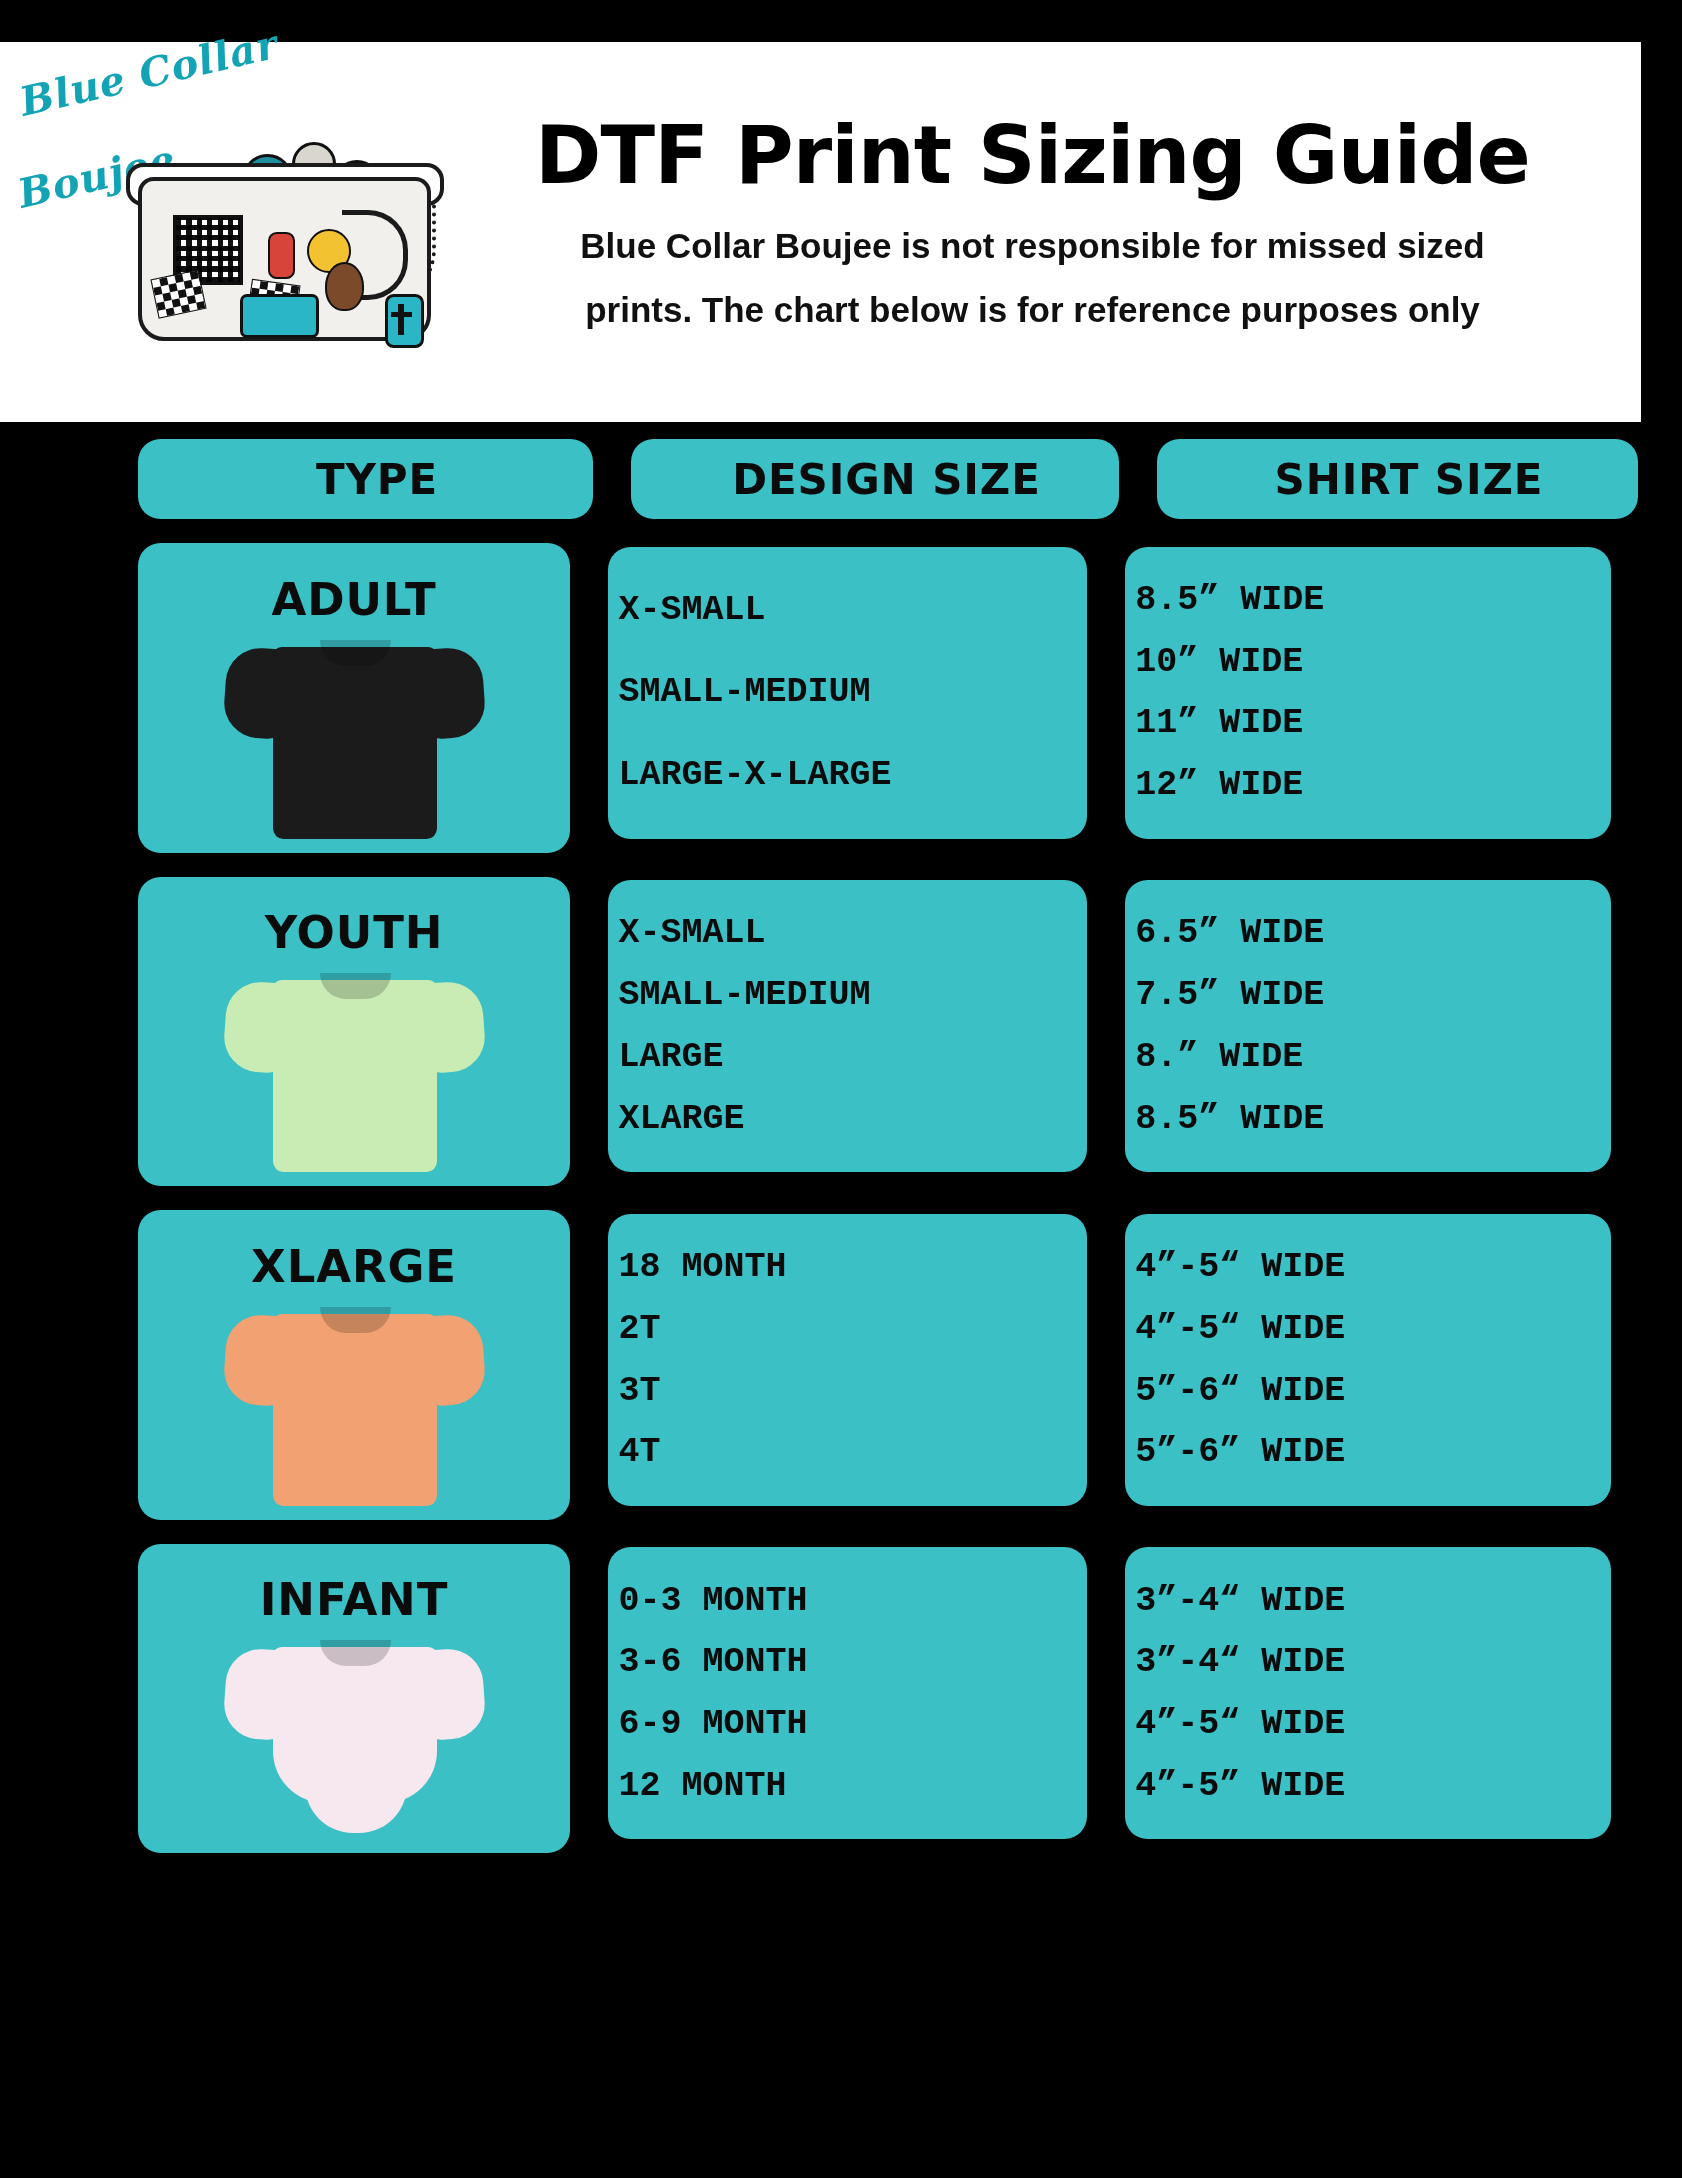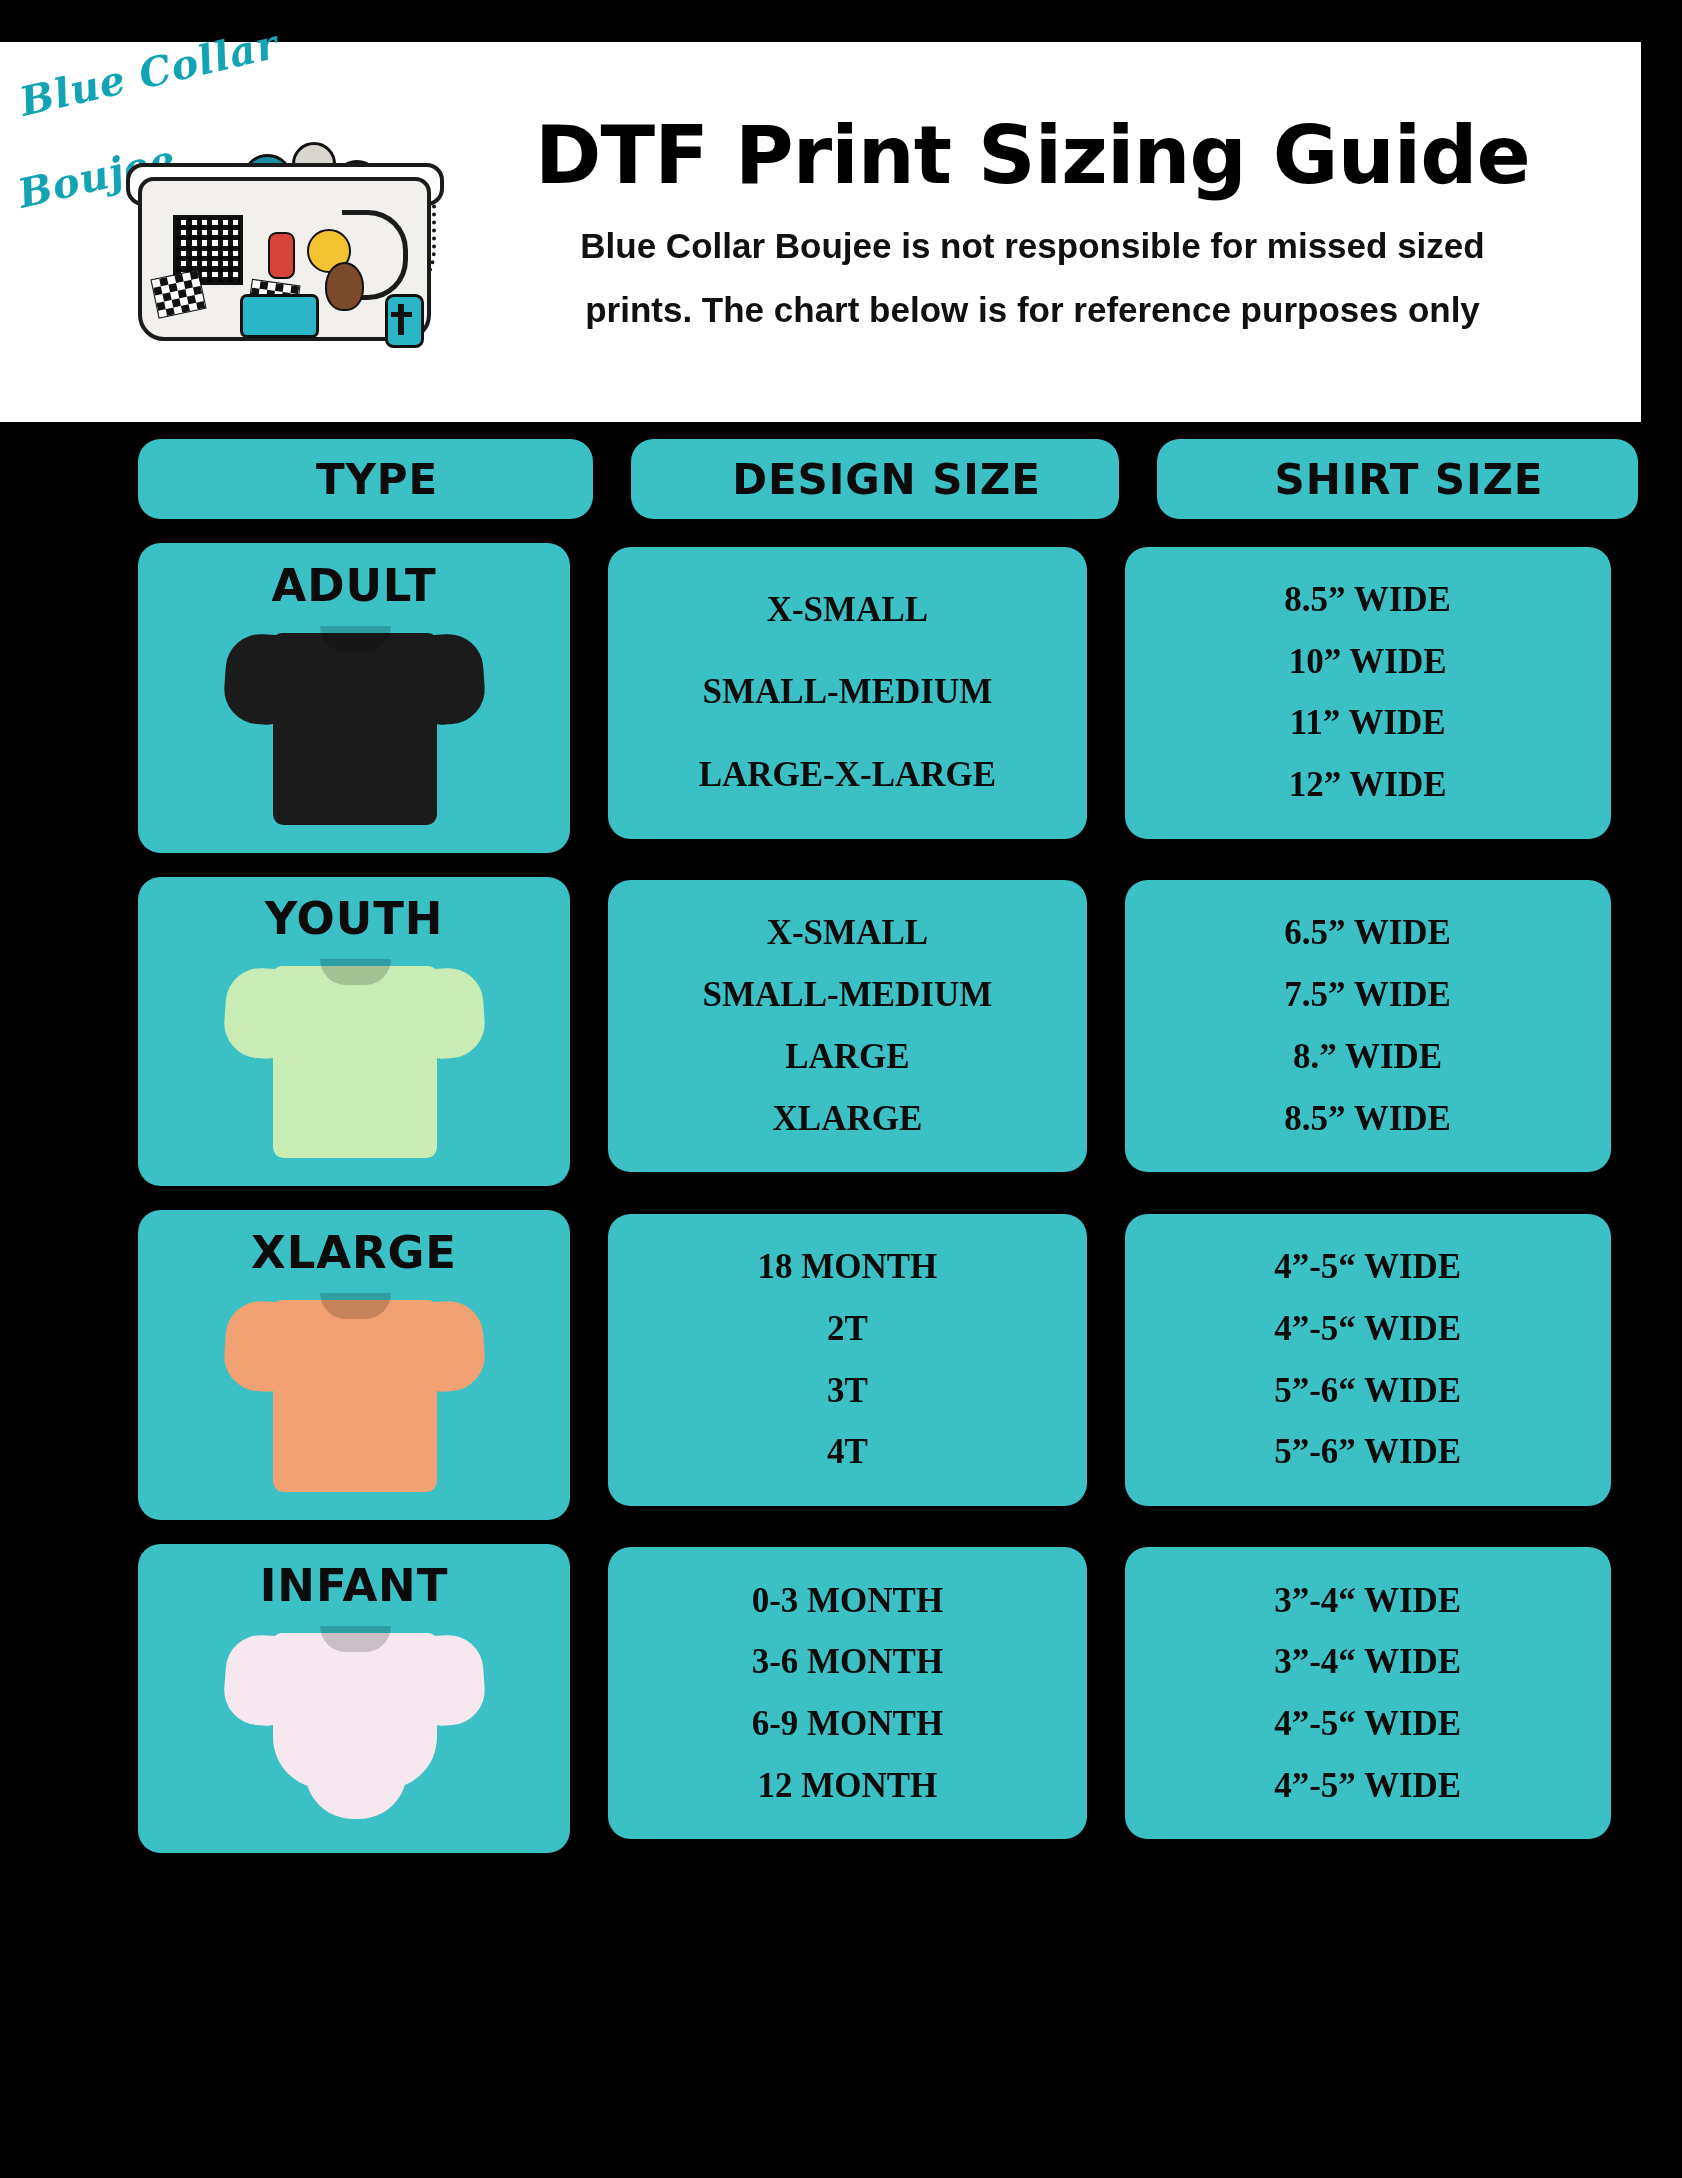--- a/index.html
+++ b/index.html
@@ -207,20 +207,21 @@
   }
   .row {
     display: flex;
     gap: 38px;
     margin-bottom: 24px;
     align-items: stretch;
   }
   .cell {
     background: #3bc0c6;
     border-radius: 22.5px;
+    justify-content: center;
   }
   .col-type { flex: 0 0 432px; }
   .col-shirt { flex: 0 0 458px; }
   .col-design { flex: 0 0 465px; }
 
   .head-cell {
     height: 80px;
     display: flex;
     align-items: center;
     justify-content: center;
@@ -294,25 +295,25 @@
   }
 
   .list-cell {
     padding: 22.5px 10.4px 22.5px 10.4px;
     display: flex;
     flex-direction: column;
     justify-content: space-around;
     min-height: 247px;
   }
   .list-cell .item {
-    font-family: Liberation Serif, serif;
+    font-family: Liberation Mono, monospace;
     font-weight: bold;
     font-size: 35px;
     color: #0b0b0b;
-    text-align: center;
+    text-align: left;
     padding: 8.6px 0;
     white-space: nowrap;
   }
   .row-body .col-shirt.cell, .row-body .col-design.cell { align-self: flex-start; margin-top: 3.5px; }
   .row-body .col-type.cell { min-height: 294px; }
 </style>
 </head>
 <body>
 
 <div class="header">

